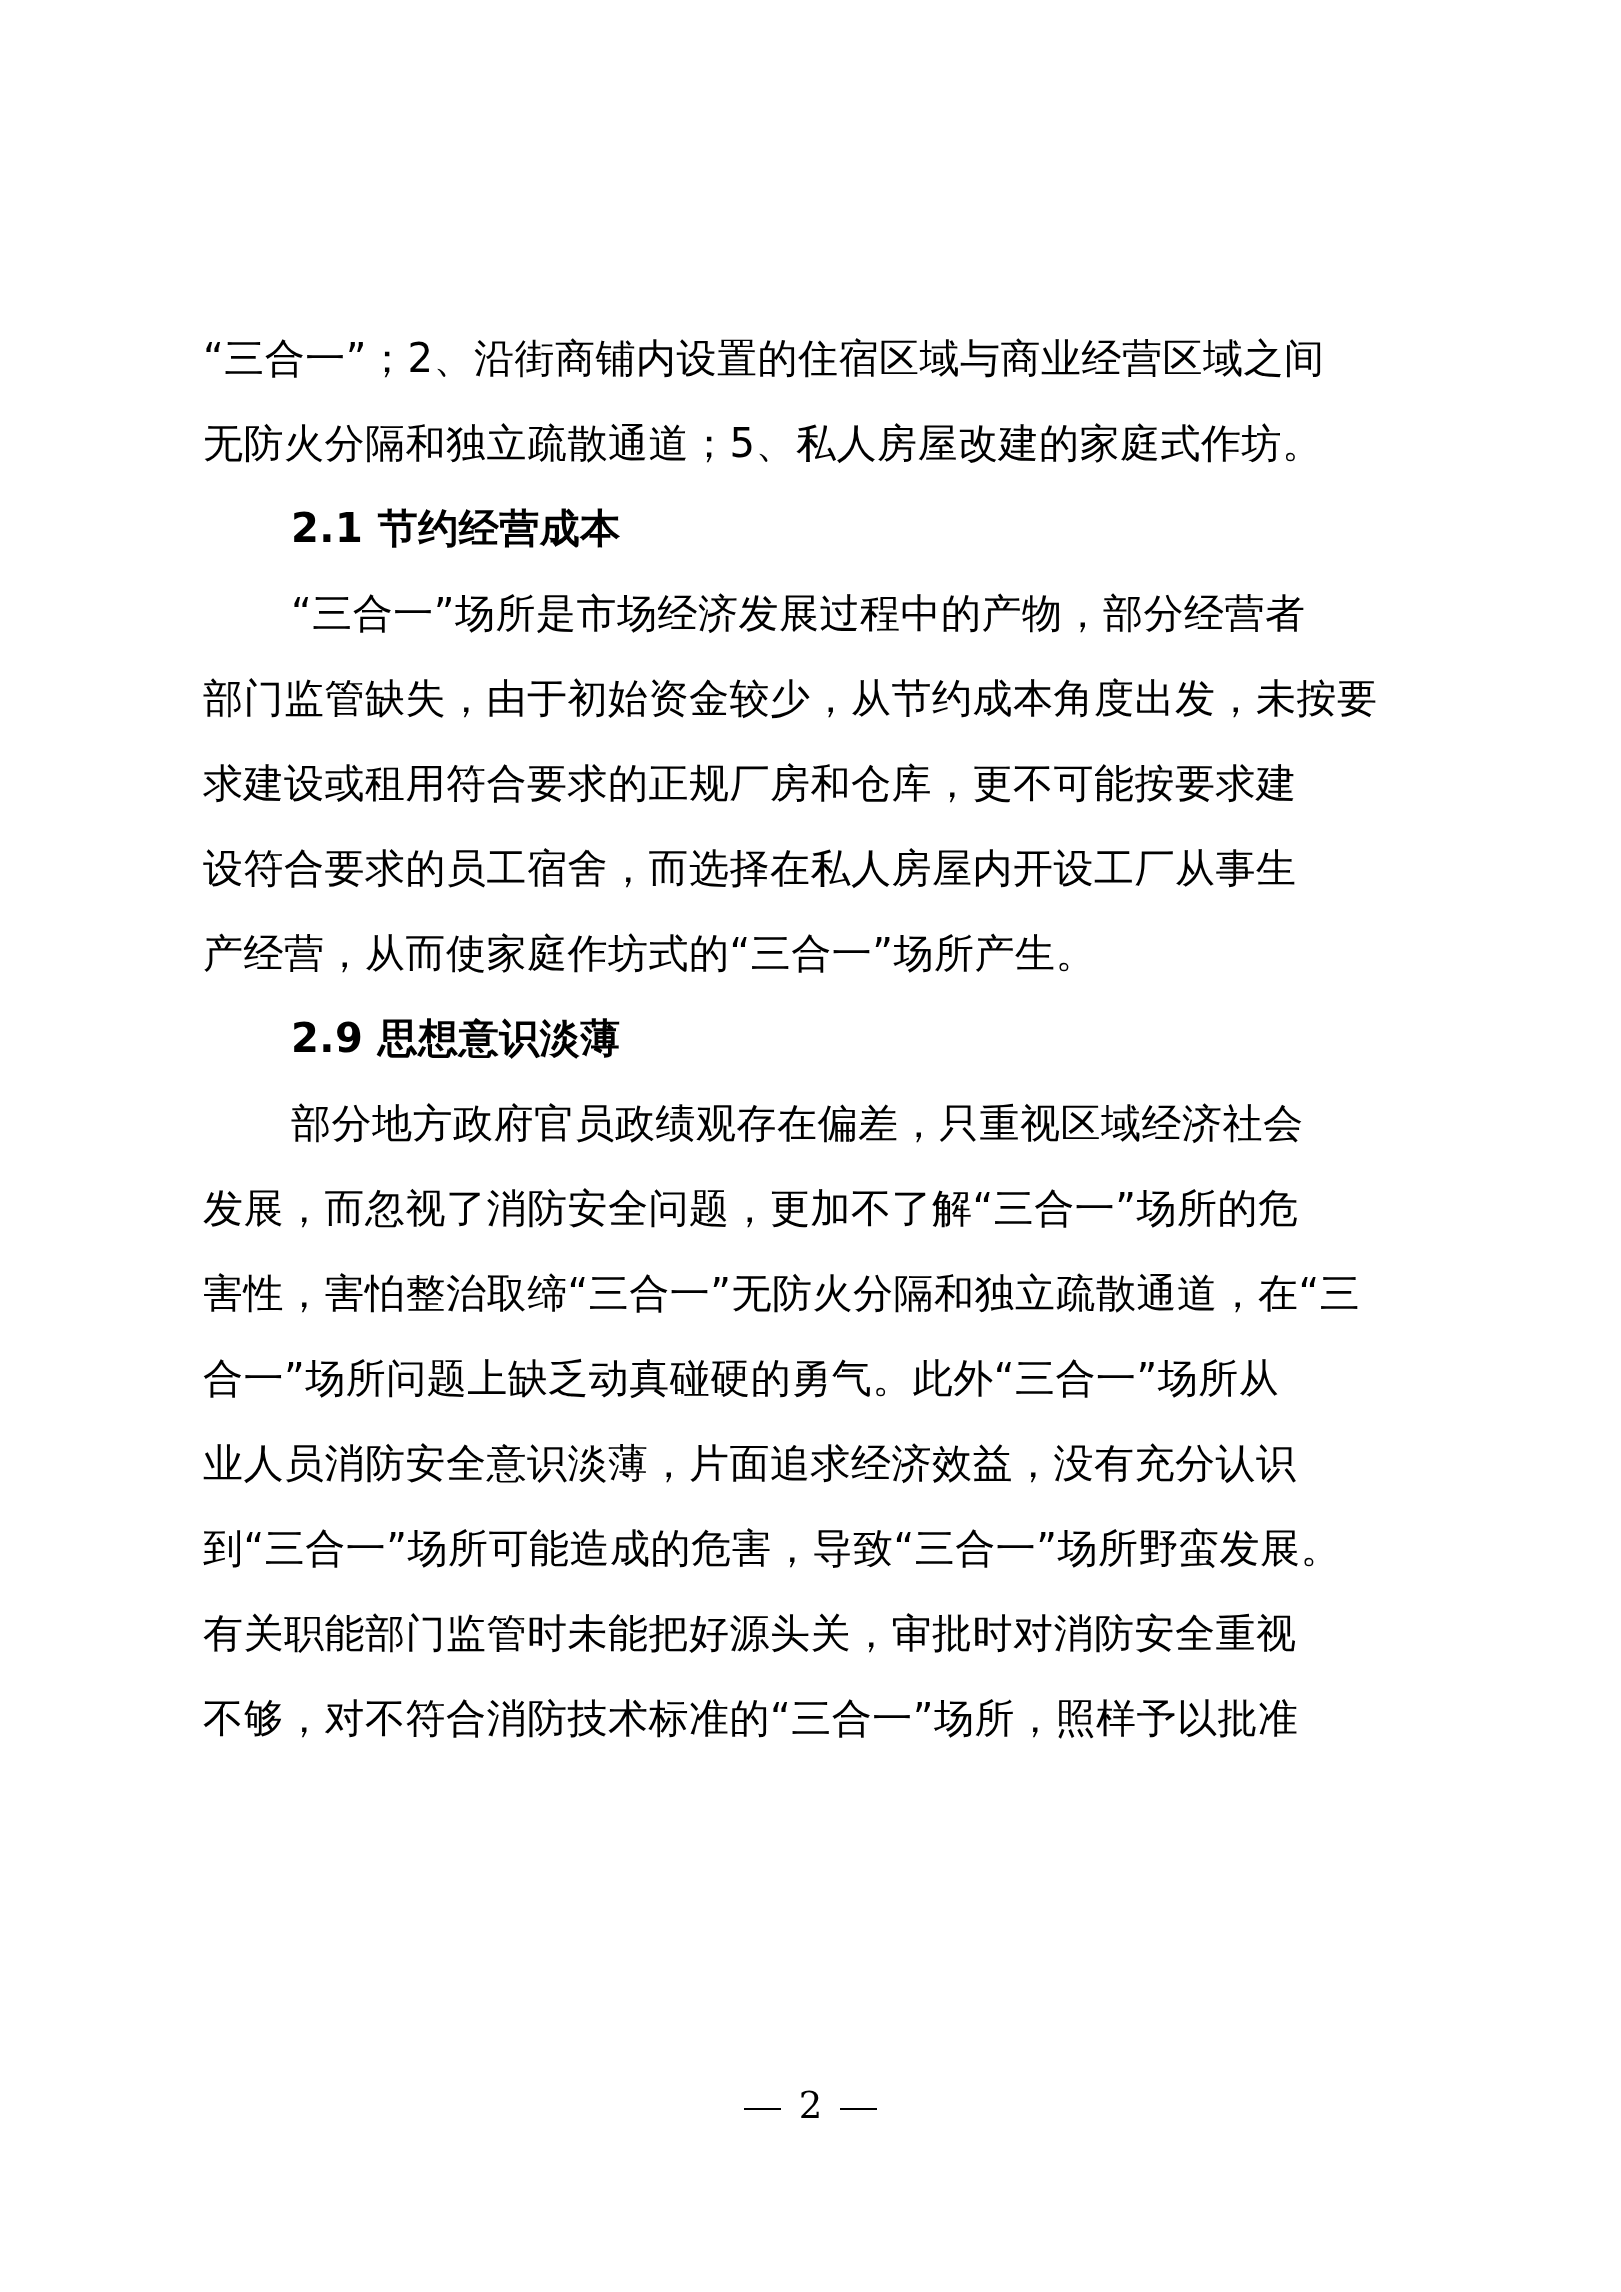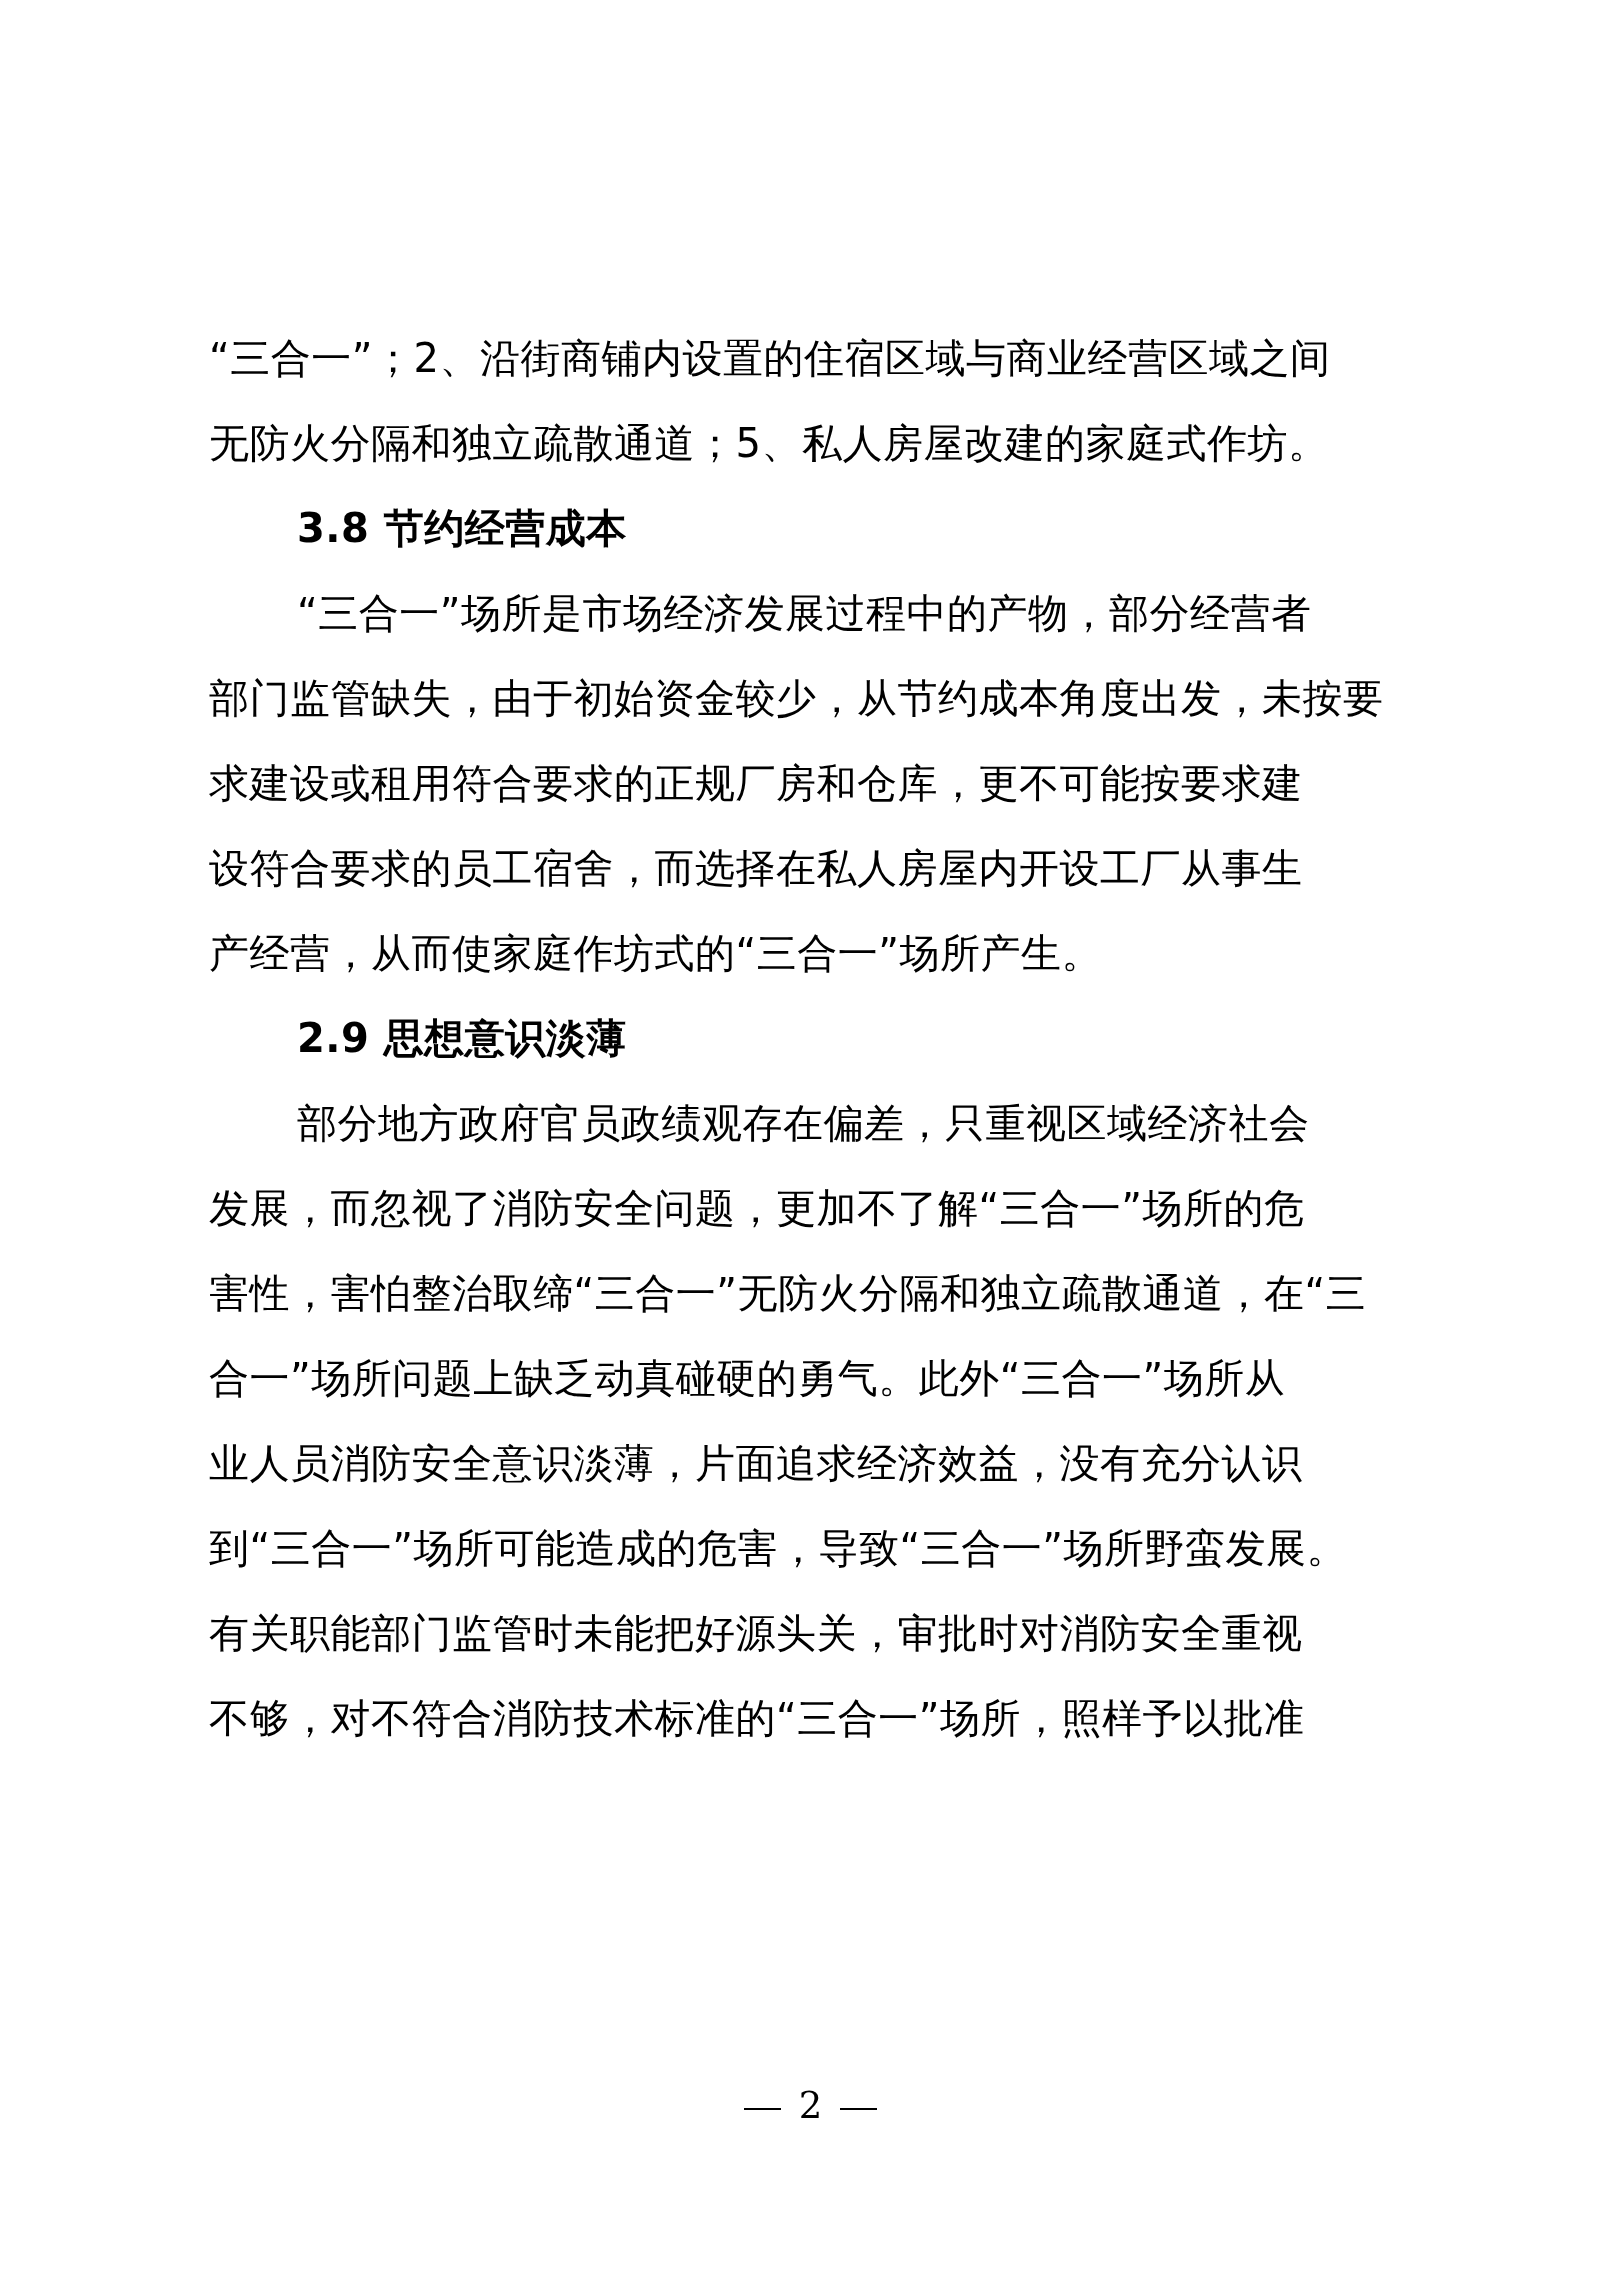--- a/index.html
+++ b/index.html
@@ -10,21 +10,21 @@
   body {
     width: 1621px;
     height: 2293px;
     position: relative;
     overflow: hidden;
     color: #000000;
     font-family: "DejaVu Sans", "Liberation Sans", sans-serif;
   }
   .page {
     position: absolute;
-    left: 209px;
+    left: 203px;
     top: 316px;
     width: 1176px;
   }
   .line {
     height: 85px;
     line-height: 85px;
     font-size: 40px;
     white-space: nowrap;
     letter-spacing: 0.5px;
   }
@@ -52,21 +52,21 @@
     vertical-align: middle;
     margin: 0 17.6px;
   }
 </style>
 </head>
 <body>
 
 <div class="page">
   <div class="line">“三合一”；2、沿街商铺内设置的住宿区域与商业经营区域之间</div>
   <div class="line">无防火分隔和独立疏散通道；5、私人房屋改建的家庭式作坊。</div>
-  <div class="line indent heading">3.8 节约经营成本</div>
+  <div class="line indent heading">2.1 节约经营成本</div>
   <div class="line indent">“三合一”场所是市场经济发展过程中的产物，部分经营者</div>
   <div class="line">部门监管缺失，由于初始资金较少，从节约成本角度出发，未按要</div>
   <div class="line">求建设或租用符合要求的正规厂房和仓库，更不可能按要求建</div>
   <div class="line">设符合要求的员工宿舍，而选择在私人房屋内开设工厂从事生</div>
   <div class="line">产经营，从而使家庭作坊式的“三合一”场所产生。</div>
   <div class="line indent heading">2.9 思想意识淡薄</div>
   <div class="line indent">部分地方政府官员政绩观存在偏差，只重视区域经济社会</div>
   <div class="line">发展，而忽视了消防安全问题，更加不了解“三合一”场所的危</div>
   <div class="line">害性，害怕整治取缔“三合一”无防火分隔和独立疏散通道，在“三</div>
   <div class="line">合一”场所问题上缺乏动真碰硬的勇气。此外“三合一”场所从</div>

